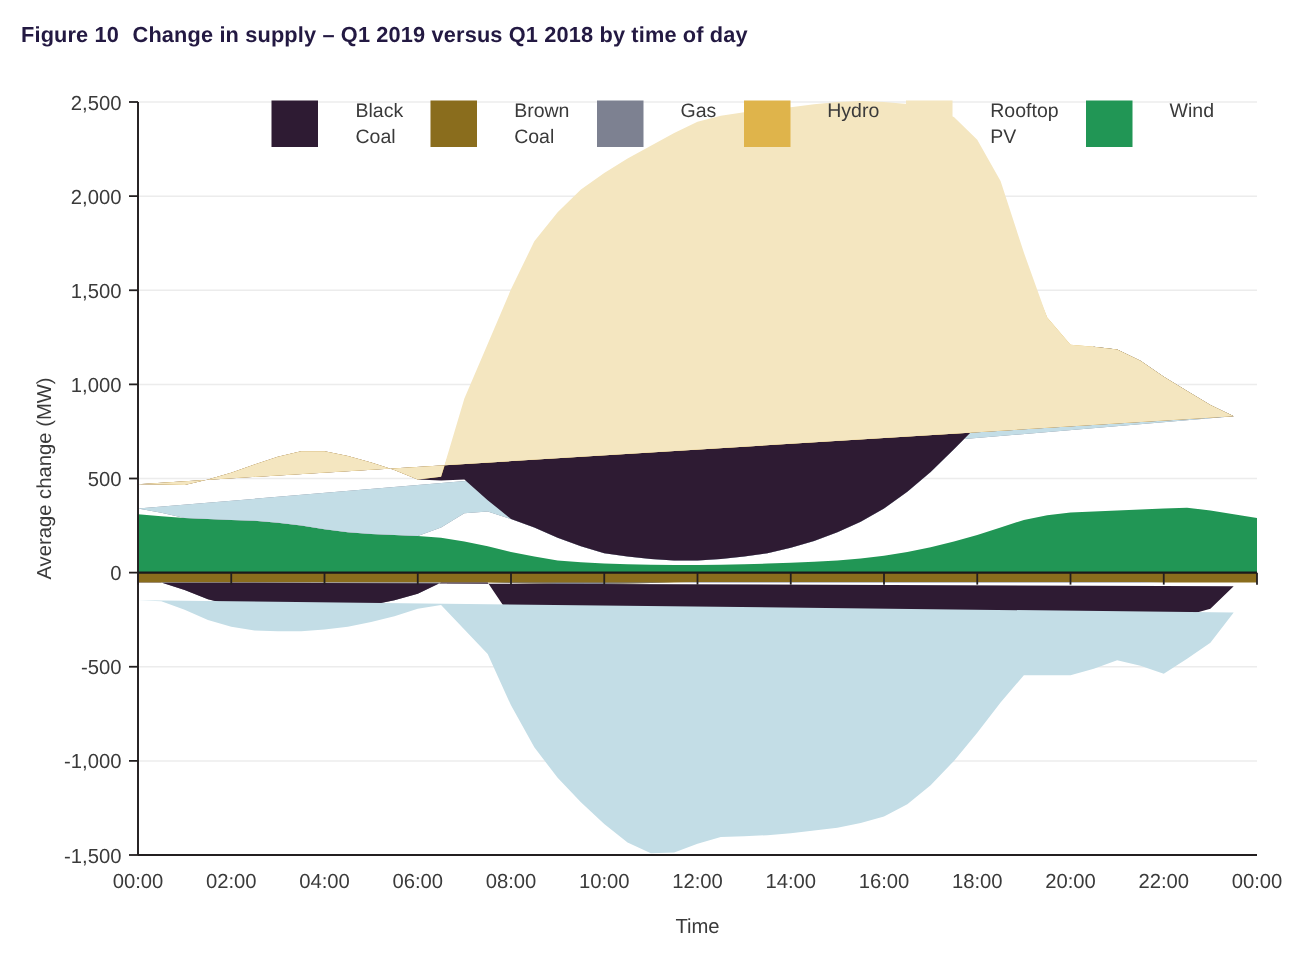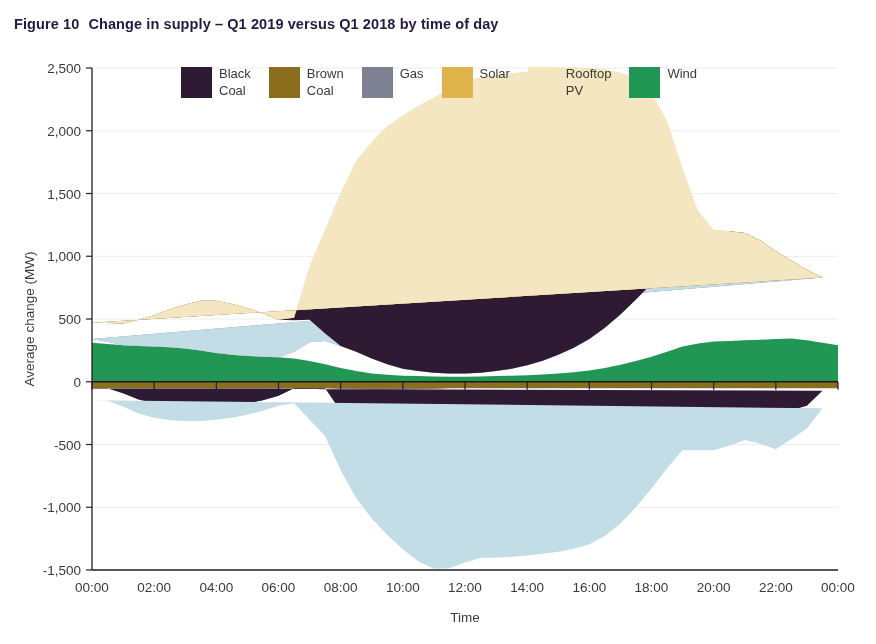--- a/index.html
+++ b/index.html
@@ -23,21 +23,21 @@
   .tick-label{font-family:"Liberation Sans",sans-serif;font-size:13.5px;fill:#3a3a3a;}
   .ylab{text-anchor:end;}
   .xlab{text-anchor:middle;}
   .axis-title{font-family:"Liberation Sans",sans-serif;font-size:13.5px;fill:#3a3a3a;text-anchor:middle;}
 
   #legend{
     position:absolute;left:181px;top:66px;
     display:flex;align-items:flex-start;gap:0px;
     font-size:13px;color:#3a3a3a;
   }
-  .leg-item{display:flex;align-items:flex-start;gap:7px;margin-right:18px;}
+  .leg-item{display:flex;align-items:flex-start;gap:25px;margin-right:18px;}
   .leg-sw{width:31px;height:31px;flex:0 0 31px;margin-top:1px;}
   .leg-tx{line-height:16.5px;max-width:62px;}
 </style>
 </head>
 <body>
 
 <div id="page">
 
   <div id="fig-title">
     <span class="num">Figure 10</span><span>Change in supply – Q1 2019 versus Q1 2018 by time of day</span>
@@ -123,21 +123,21 @@
       <div class="leg-item">
         <span class="leg-sw" style="background: rgb(138, 109, 29);"></span>
         <span class="leg-tx">Brown<br>Coal</span>
       </div>
       <div class="leg-item">
         <span class="leg-sw" style="background: rgb(125, 129, 145);"></span>
         <span class="leg-tx">Gas</span>
       </div>
       <div class="leg-item">
         <span class="leg-sw" style="background: rgb(223, 180, 75);"></span>
-        <span class="leg-tx">Solar</span>
+        <span class="leg-tx">Hydro</span>
       </div>
       <div class="leg-item">
         <span class="leg-sw" style="background: rgb(244, 230, 192);"></span>
         <span class="leg-tx">Rooftop<br>PV</span>
       </div>
       <div class="leg-item">
         <span class="leg-sw" style="background: rgb(33, 150, 85);"></span>
         <span class="leg-tx">Wind</span>
       </div>
     </div>

